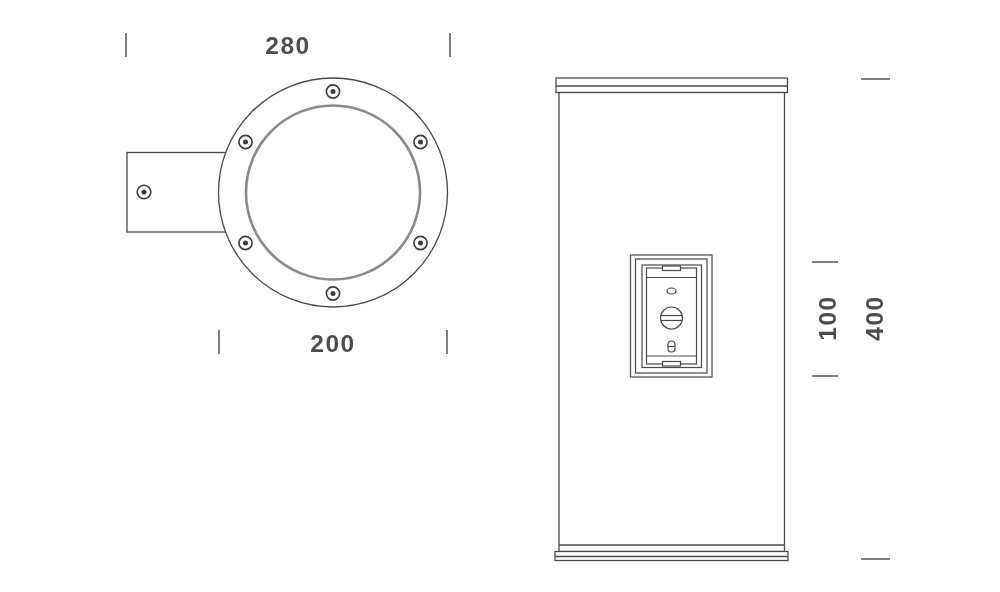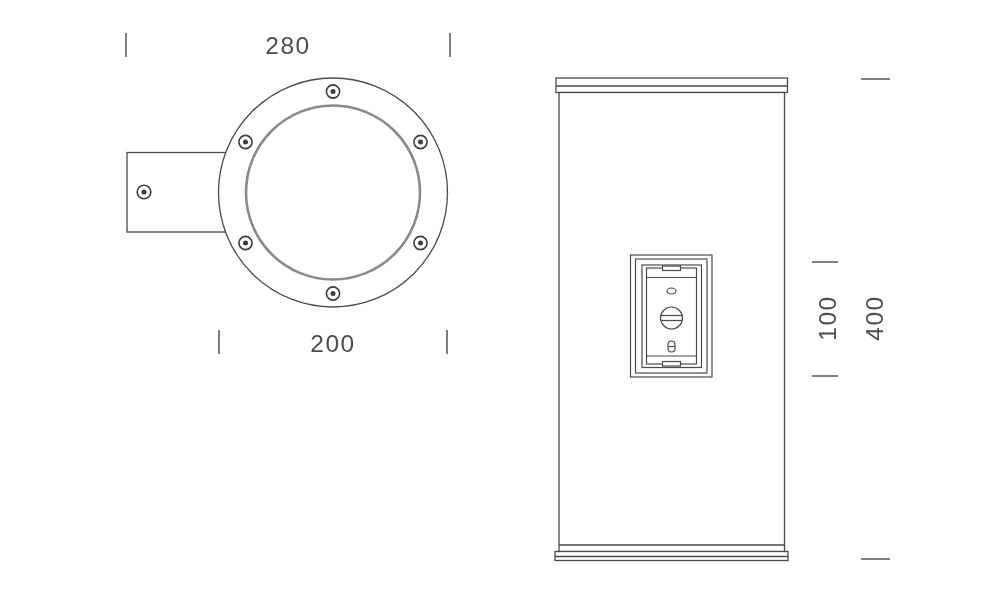--- a/index.html
+++ b/index.html
@@ -9,20 +9,21 @@
     width: 1000px;
     height: 592px;
     overflow: hidden;
     font-family: "Liberation Sans", sans-serif;
   }
   .stage {
     position: relative;
     width: 816px;
     height: 592px;
     background: var(--background, #ffffff);
+    font-weight: bold;
   }
   svg { display: block; }
 
   .ln   { fill: none; stroke: var(--outline, #4a4a4a); stroke-width: 1.3; }
   .f    { fill: #ffffff; }
   .glass{ fill: none; stroke: var(--glass-ring, #8a8a8a); stroke-width: 2.6; }
   .pn   { fill: none; stroke: var(--outline, #4a4a4a); stroke-width: 1.2; }
   .fw   { fill: #ffffff; }
   .scr  { fill: #ffffff; stroke: #3d3d3d; stroke-width: 1.6; }
   .dot  { fill: #3d3d3d; stroke: none; }

